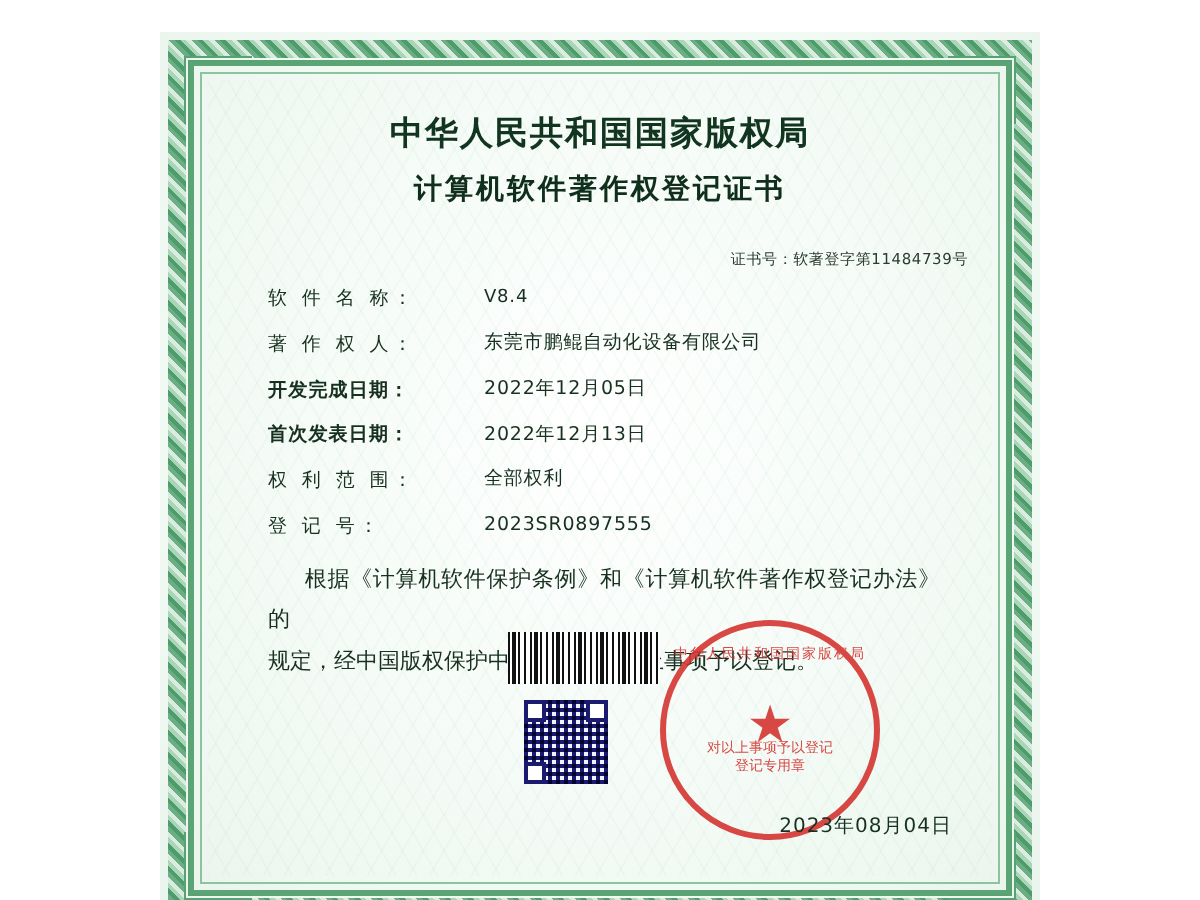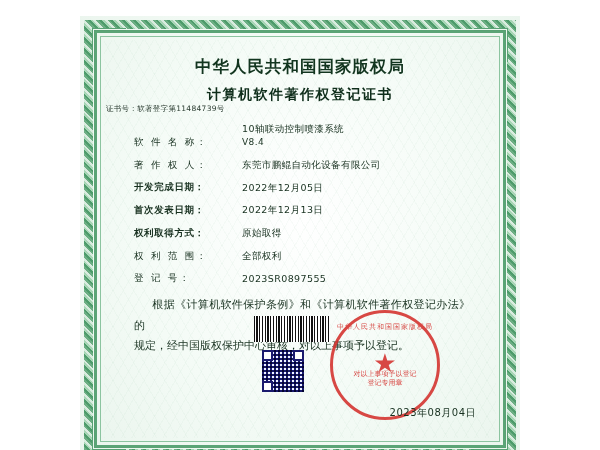--- a/index.html
+++ b/index.html
@@ -97,24 +97,24 @@
   .title-2 {
     text-align: center;
     font-family: "DejaVu Serif", serif;
     font-weight: bold;
     font-size: 14px;
     color: #0f2e1b;
     letter-spacing: 1.5px;
     margin-top: 8px;
   }
   .cert-no {
-    text-align: left;
+    text-align: right;
     font-size: 7.5px;
     color: #2a3b30;
-    margin-top: 0;
+    margin-top: 21px;
     padding-right: 10px;
     letter-spacing: 0.3px;
   }
 
   .fields {
     margin-top: 8px;
     padding-left: 28px;
     padding-right: 16px;
   }
   .field-row {
@@ -265,44 +265,39 @@
 
       <div class="cert-no">
         <span>证书号：</span><span>软著登字第11484739号</span>
       </div>
 
       <div class="fields">
 
         <div class="field-row">
           <div class="field-label">软 件 名 称：</div>
           <div class="field-value">
-            <span>10轴联动控制喷漆系统</span>
             <span class="sub">V8.4</span>
           </div>
         </div>
 
         <div class="field-row">
           <div class="field-label">著 作 权 人：</div>
           <div class="field-value">东莞市鹏鲲自动化设备有限公司</div>
         </div>
 
         <div class="field-row">
           <div class="field-label tight">开发完成日期：</div>
           <div class="field-value">2022年12月05日</div>
         </div>
 
         <div class="field-row">
           <div class="field-label tight">首次发表日期：</div>
           <div class="field-value">2022年12月13日</div>
         </div>
 
-        <div class="field-row">
-          <div class="field-label tight">权利取得方式：</div>
-          <div class="field-value">原始取得</div>
-        </div>
 
         <div class="field-row">
           <div class="field-label">权 利 范 围：</div>
           <div class="field-value">全部权利</div>
         </div>
 
         <div class="field-row">
           <div class="field-label">登 记 号：</div>
           <div class="field-value">2023SR0897555</div>
         </div>

